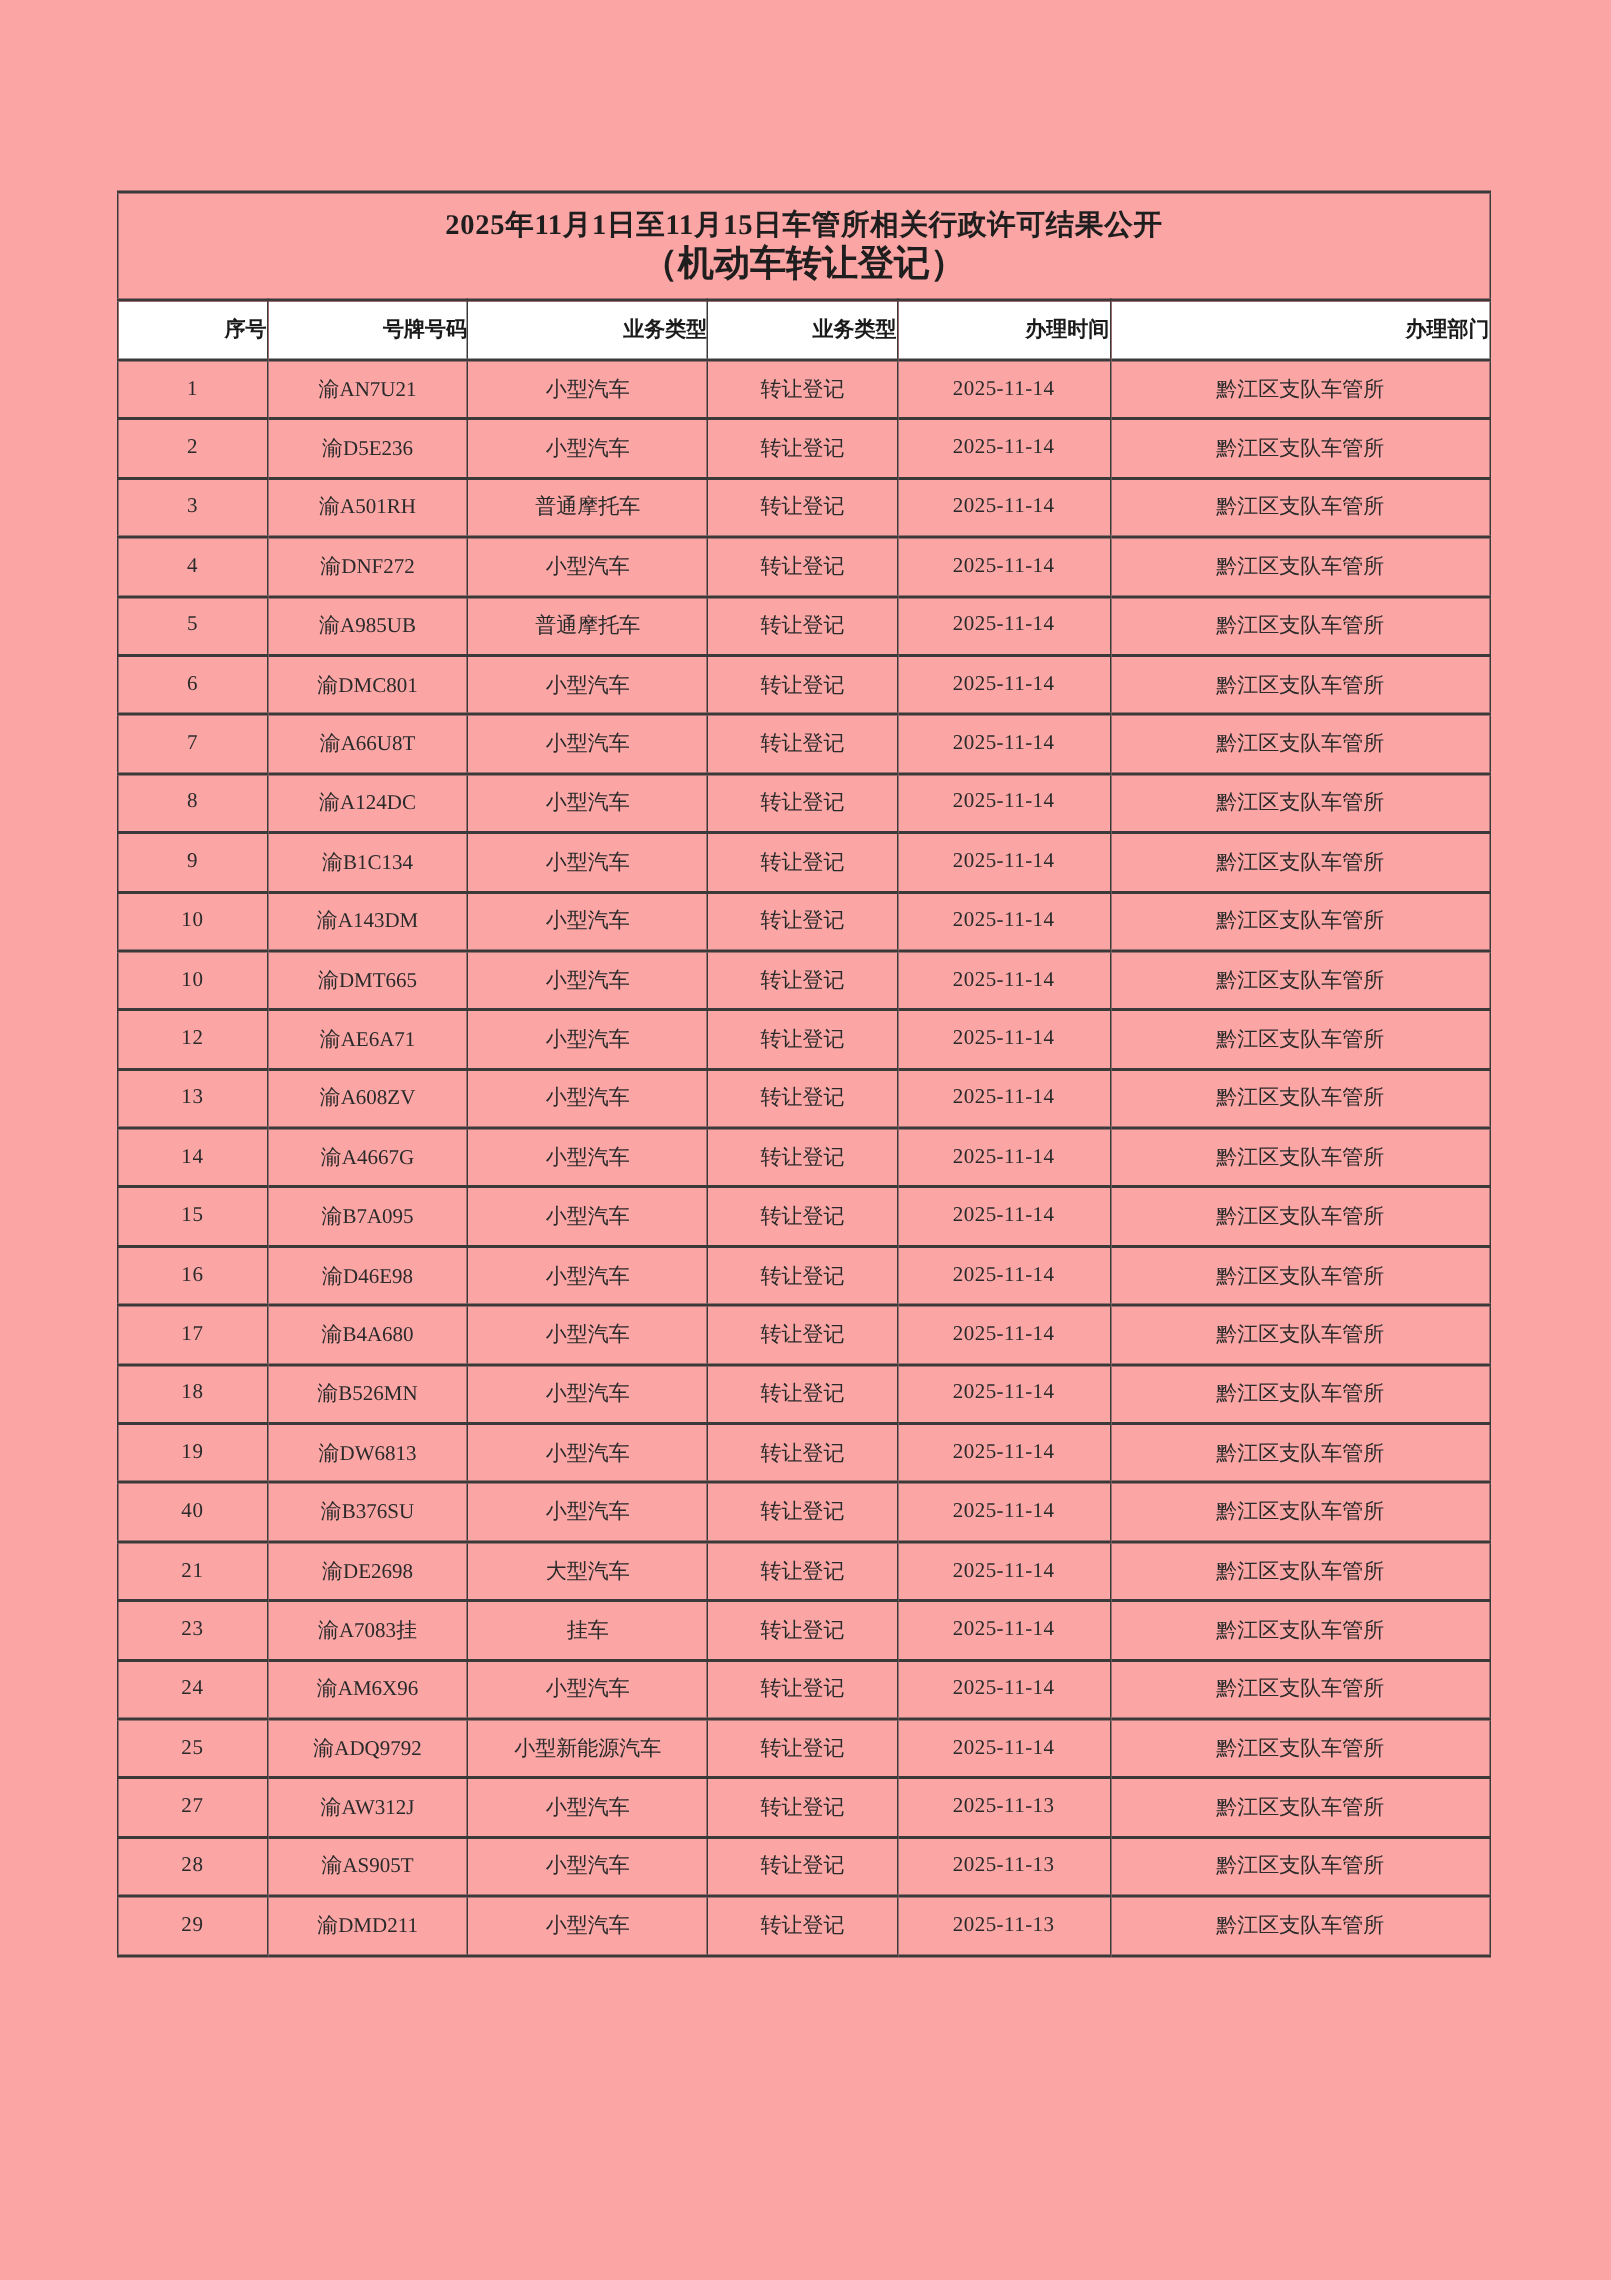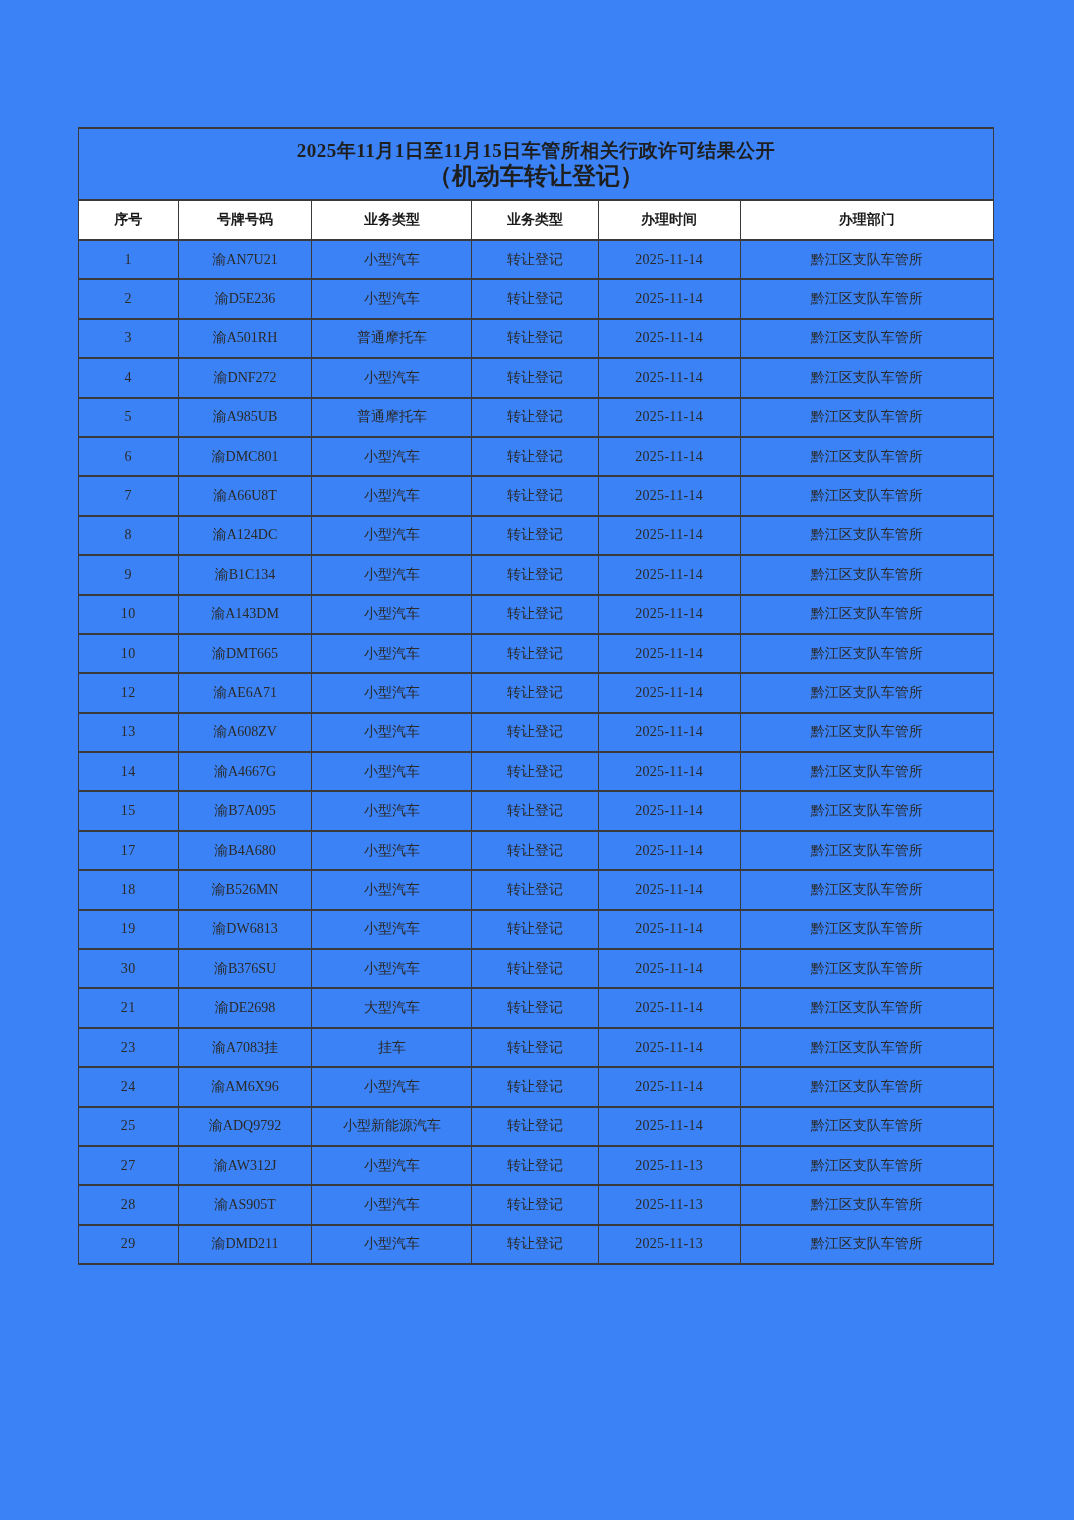--- a/index.html
+++ b/index.html
@@ -4,21 +4,21 @@
 <style>
   * { margin: 0; padding: 0; box-sizing: border-box; }
   html, body {
     background: #ffffff;
     font-family: "Liberation Serif", "DejaVu Serif", serif;
   }
   .page {
     position: relative;
     width: 1074px;
     height: 1520px;
-    background: #3b82f6;
+    background: #fca5a5;
     overflow: hidden;
   }
   .doc-table {
     position: absolute;
     left: 78px;
     top: 127px;
     width: 916px;
     border-collapse: collapse;
     table-layout: fixed;
     color: #1e1e1e;
@@ -48,20 +48,21 @@
     font-weight: bold;
     line-height: 25px;
   }
   .header-row th {
     height: 40px;
     font-family: Liberation Sans, sans-serif;
     font-weight: bold;
     font-size: 14px;
     color: #1a1a1a;
     background: #ffffff;
+    text-align: right;
   }
   .data-row td {
     height: 39.4px;
     font-size: 14px;
     color: #2a2a2a;
     font-family: "Liberation Serif", "DejaVu Serif", serif;
   }
   .c-index { letter-spacing: 0.5px; }
   .c-date  { letter-spacing: 0.3px; }
 </style>
@@ -223,20 +224,28 @@
 
   <tr class="data-row">
     <td class="c-index">15</td>
     <td class="c-plate">渝B7A095</td>
     <td class="c-type">小型汽车</td>
     <td class="c-biz">转让登记</td>
     <td class="c-date">2025-11-14</td>
     <td class="c-dept">黔江区支队车管所</td>
   </tr>
 
+  <tr class="data-row">
+    <td class="c-index">16</td>
+    <td class="c-plate">渝D46E98</td>
+    <td class="c-type">小型汽车</td>
+    <td class="c-biz">转让登记</td>
+    <td class="c-date">2025-11-14</td>
+    <td class="c-dept">黔江区支队车管所</td>
+  </tr>
 
   <tr class="data-row">
     <td class="c-index">17</td>
     <td class="c-plate">渝B4A680</td>
     <td class="c-type">小型汽车</td>
     <td class="c-biz">转让登记</td>
     <td class="c-date">2025-11-14</td>
     <td class="c-dept">黔江区支队车管所</td>
   </tr>
 
@@ -252,21 +261,21 @@
   <tr class="data-row">
     <td class="c-index">19</td>
     <td class="c-plate">渝DW6813</td>
     <td class="c-type">小型汽车</td>
     <td class="c-biz">转让登记</td>
     <td class="c-date">2025-11-14</td>
     <td class="c-dept">黔江区支队车管所</td>
   </tr>
 
   <tr class="data-row">
-    <td class="c-index">30</td>
+    <td class="c-index">40</td>
     <td class="c-plate">渝B376SU</td>
     <td class="c-type">小型汽车</td>
     <td class="c-biz">转让登记</td>
     <td class="c-date">2025-11-14</td>
     <td class="c-dept">黔江区支队车管所</td>
   </tr>
 
   <tr class="data-row">
     <td class="c-index">21</td>
     <td class="c-plate">渝DE2698</td>

